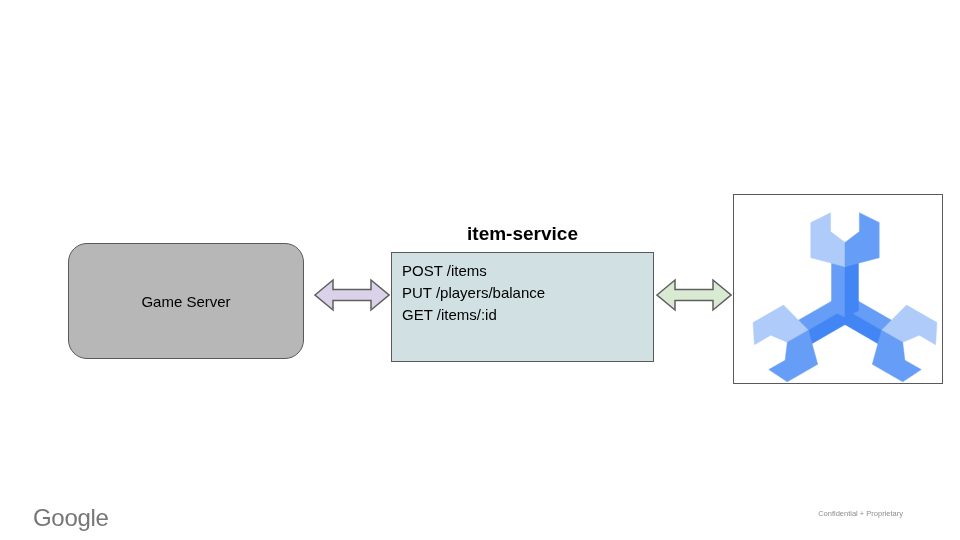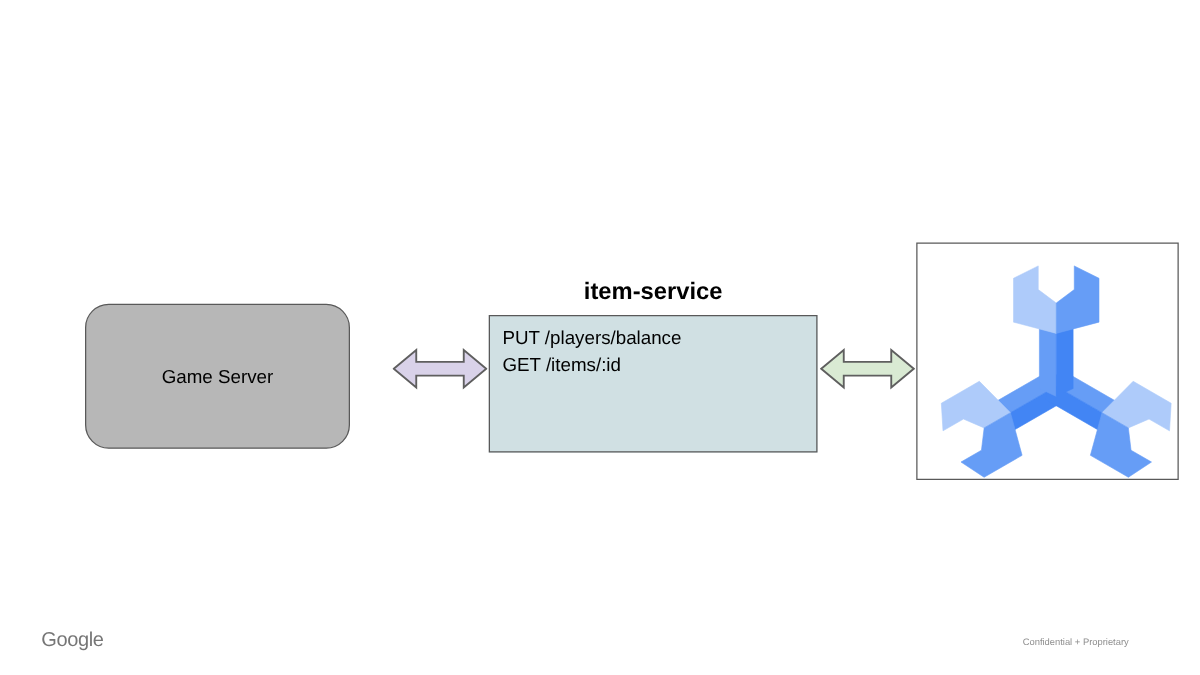--- a/index.html
+++ b/index.html
@@ -12,21 +12,21 @@
     overflow: hidden;
     margin: 0 auto;
   }
   .shape-box {
     position: absolute;
     box-sizing: border-box;
     border: 1px solid var(--shape-border, #595959);
   }
   .game-server {
     left: 68px; top: 243px;
-    width: 212px; height: 116px;
+    width: 236px; height: 116px;
     background: var(--game-server-fill, #b7b7b7);
     border-radius: 19px;
     display: flex;
     align-items: center;
     justify-content: center;
   }
   .game-server-label {
     font-size: 15px;
     color: #000000;
   }
@@ -63,21 +63,21 @@
     border: 1px solid var(--frame-border, #595959);
     overflow: hidden;
   }
   .spanner-svg { display: block; }
   .fL { fill: var(--spanner-light, #aecbfa); stroke: var(--spanner-light, #aecbfa); stroke-width: 0.5; }
   .fM { fill: var(--spanner-medium, #669df6); stroke: var(--spanner-medium, #669df6); stroke-width: 0.5; }
   .fD { fill: var(--spanner-dark, #4285f4); stroke: var(--spanner-dark, #4285f4); stroke-width: 0.5; }
   .google-logo {
     position: absolute;
     left: 33px; top: 504px;
-    font-size: 16px;
+    font-size: 24px;
     letter-spacing: -0.3px;
     color: #767676;
     text-align: right;
   }
   .confidential {
     position: absolute;
     right: 57px; top: 509px;
     font-size: 7.5px;
     color: #8e8e8e;
   }
@@ -91,20 +91,21 @@
     <span class="game-server-label">Game Server</span>
   </div>
 
   <svg class="arrow-svg arrow-left-svg" width="76" height="34" viewBox="0 0 76 34">
     <polygon points="1,17 19,2 19,11.5 57,11.5 57,2 75,17 57,32 57,22.5 19,22.5 19,32"></polygon>
   </svg>
 
   <div class="service-title">item-service</div>
 
   <div class="shape-box item-service">
+    <div class="endpoint-line">POST /items</div>
     <div class="endpoint-line">PUT /players/balance</div>
     <div class="endpoint-line">GET /items/:id</div>
   </div>
 
   <svg class="arrow-svg arrow-right-svg" width="76" height="34" viewBox="0 0 76 34">
     <polygon points="1,17 19,2 19,11.5 57,11.5 57,2 75,17 57,32 57,22.5 19,22.5 19,32"></polygon>
   </svg>
 
   <div class="shape-box spanner-frame">
     <svg class="spanner-svg" width="208" height="188" viewBox="0 0 208 188">

